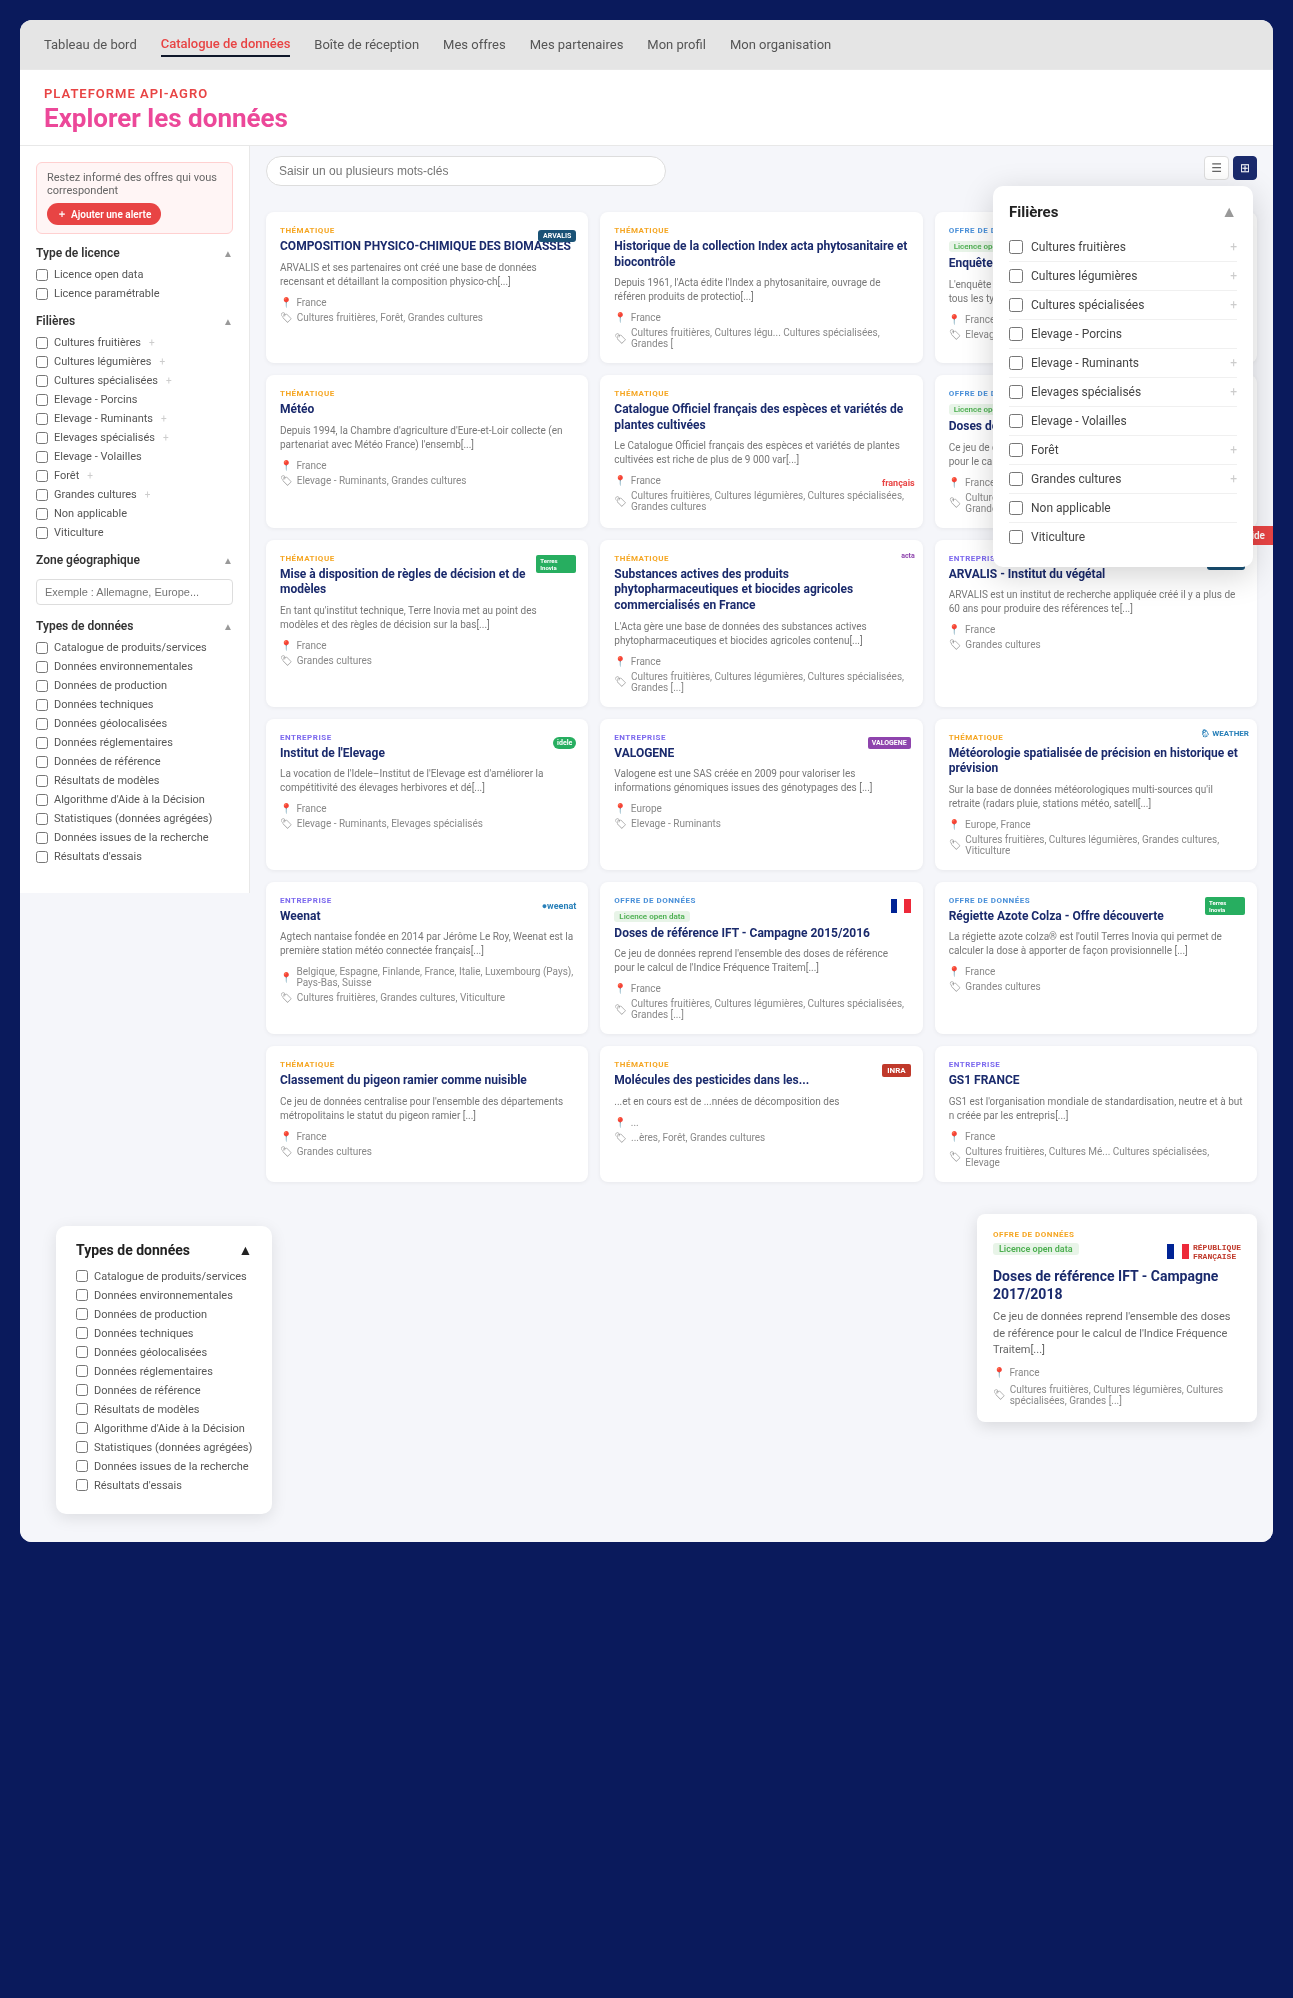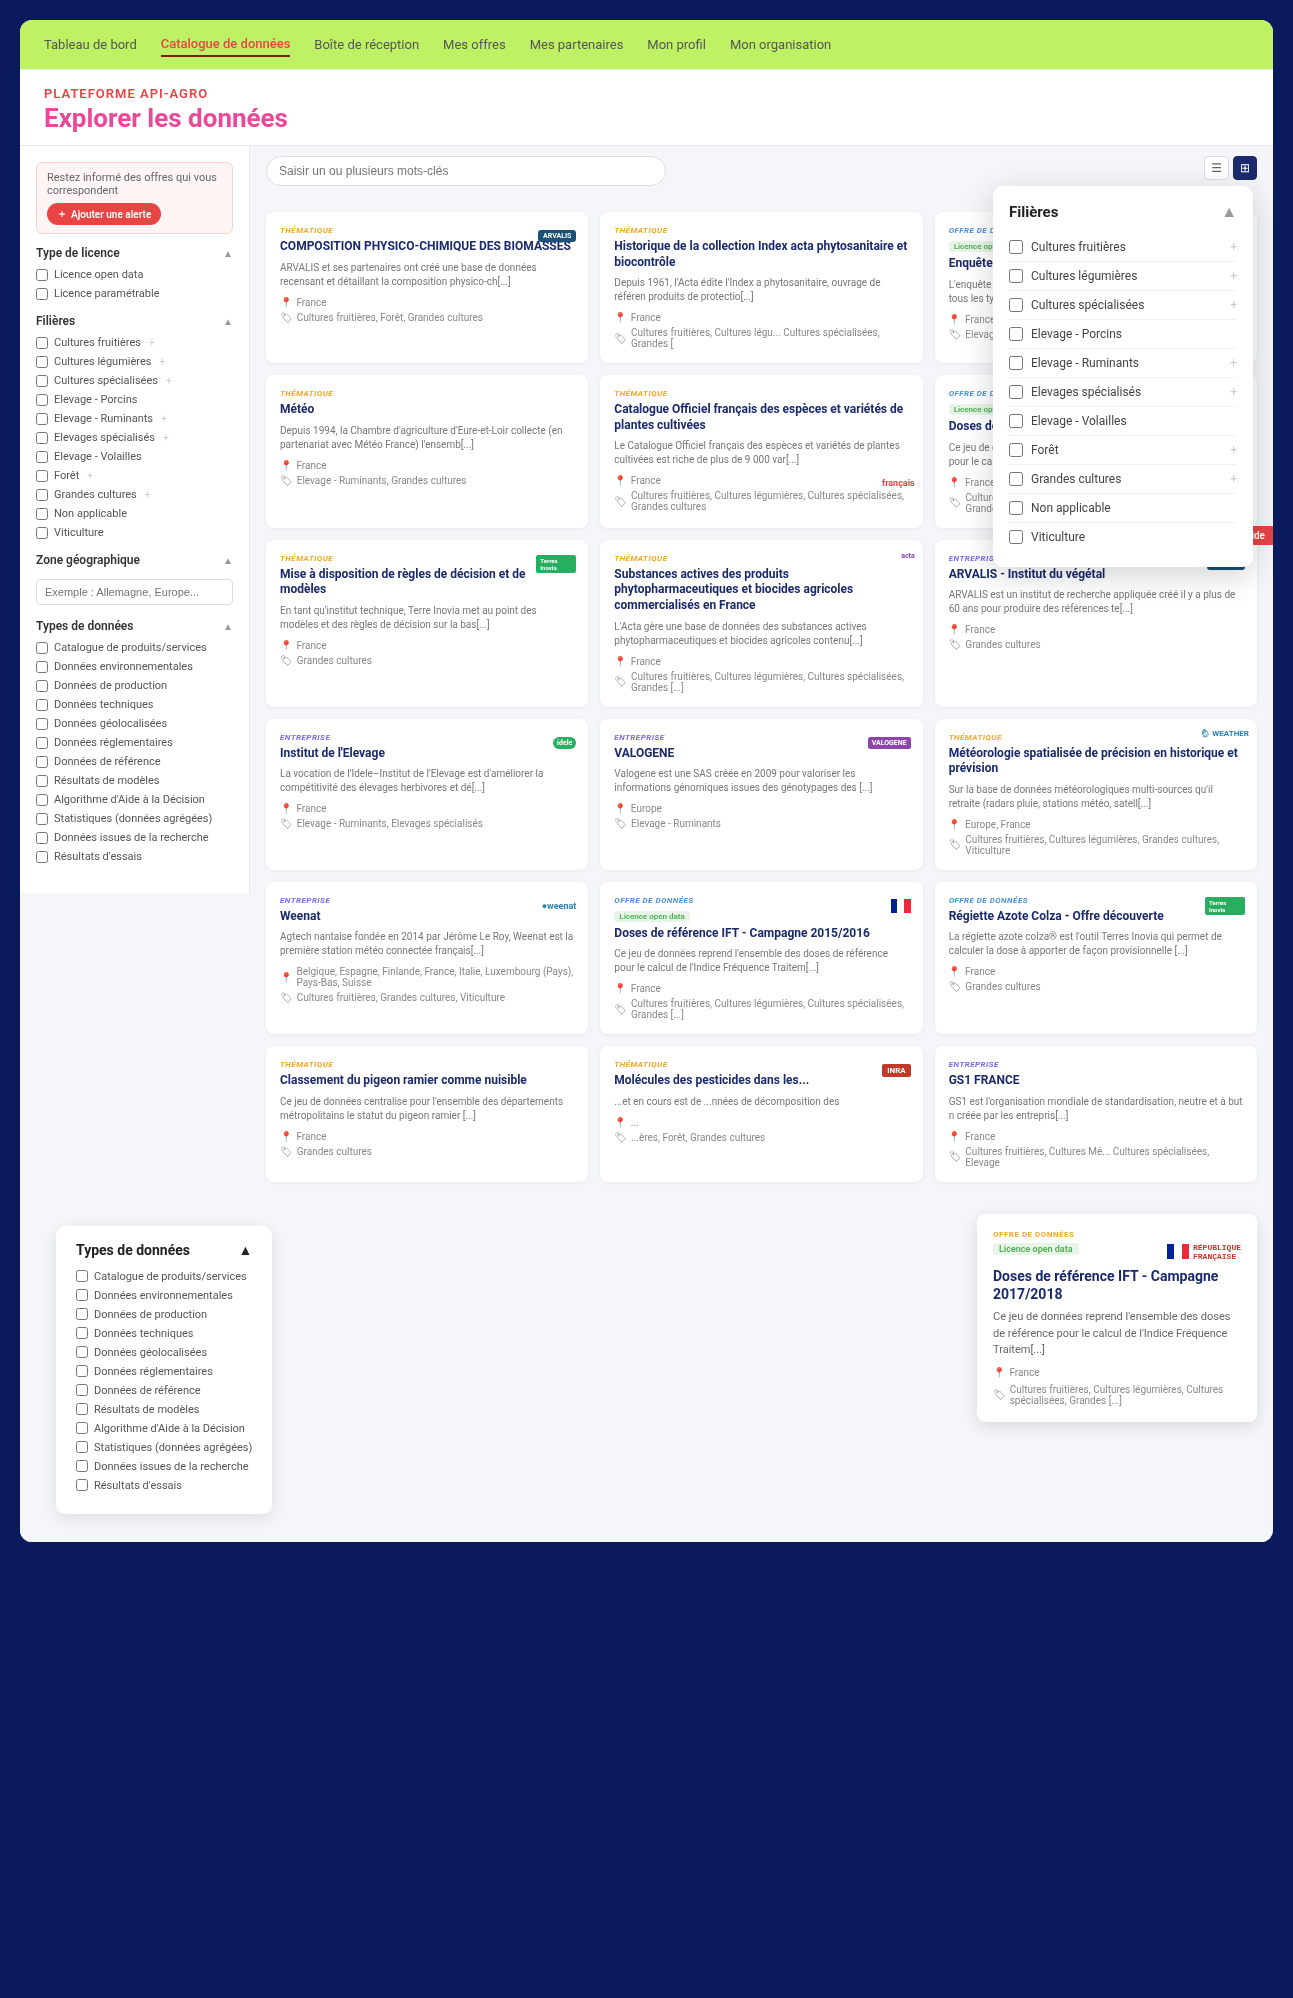--- a/index.html
+++ b/index.html
@@ -14,31 +14,31 @@
       background: #f5f6fa;
       border-radius: 12px;
       overflow: hidden;
       position: relative;
       max-width: 1253px;
       margin: 0 auto;
     }
 
     
     .top-nav {
-      background: #bef264;
+      background: #e5e5e5;
       padding: 12px 24px;
       display: flex;
       align-items: center;
       gap: 24px;
       border-bottom: 1px solid #e8e8e8;
       font-size: 13px;
       color: #666;
     }
     .nav-item { cursor: pointer; padding: 4px 0; color: #555; }
-    .nav-item.active { color: #e84444; border-bottom: 2px solid #7f1d1d; font-weight: 500; }
+    .nav-item.active { color: #e84444; border-bottom: 2px solid #0f172a; font-weight: 500; }
 
     
     .page-header {
       background: white;
       padding: 16px 24px 12px;
       border-bottom: 1px solid #e8e8e8;
     }
     .platform-label { font-size: 13px; color: #e84444; font-weight: 600; letter-spacing: 1px; text-transform: uppercase; }
     .page-title { font-size: 26px; font-weight: 700; color: #ec4899; margin-top: 2px; }
 
@@ -137,21 +137,20 @@
       position: relative;
     }
 
     .card-type-label {
       font-size: 8px;
       font-weight: 700;
       letter-spacing: 0.5px;
       text-transform: uppercase;
       color: #999;
       margin-bottom: 4px;
-      font-style: italic;
     }
     .card-type-label.thematique { color: #f5a623; }
     .card-type-label.offre { color: #4a90d9; }
     .card-type-label.entreprise { color: #7b68ee; }
 
     .card-badge {
       display: inline-block;
       background: #e8f4e8;
       color: #4caf50;
       border-radius: 3px;

